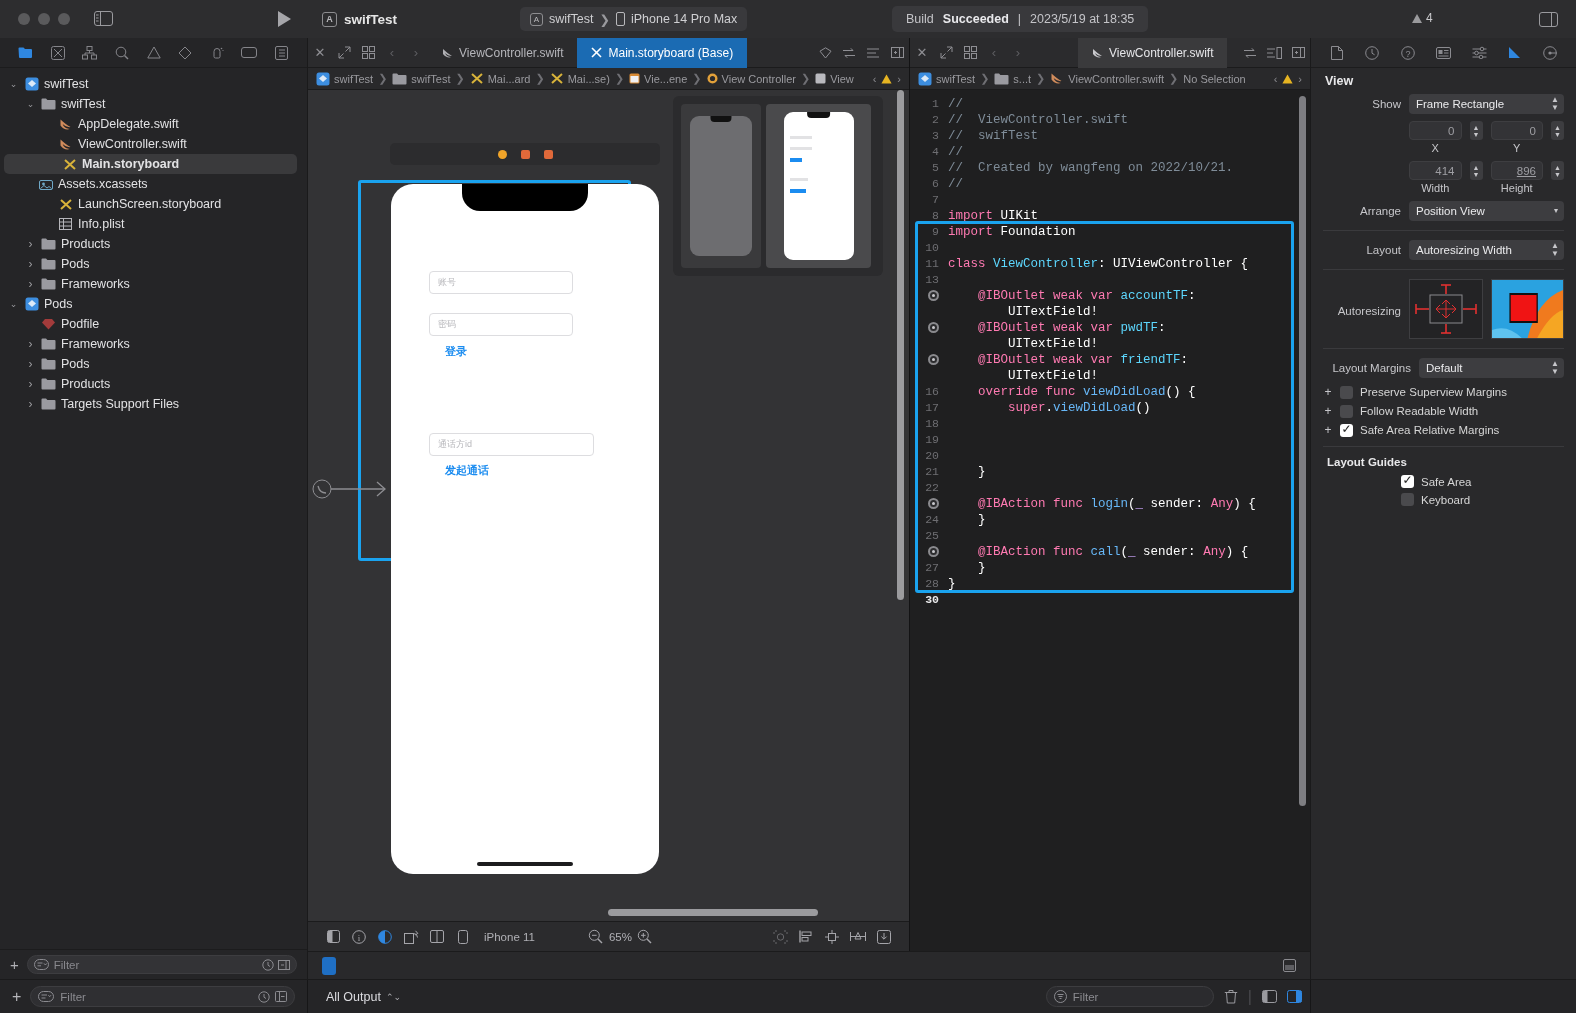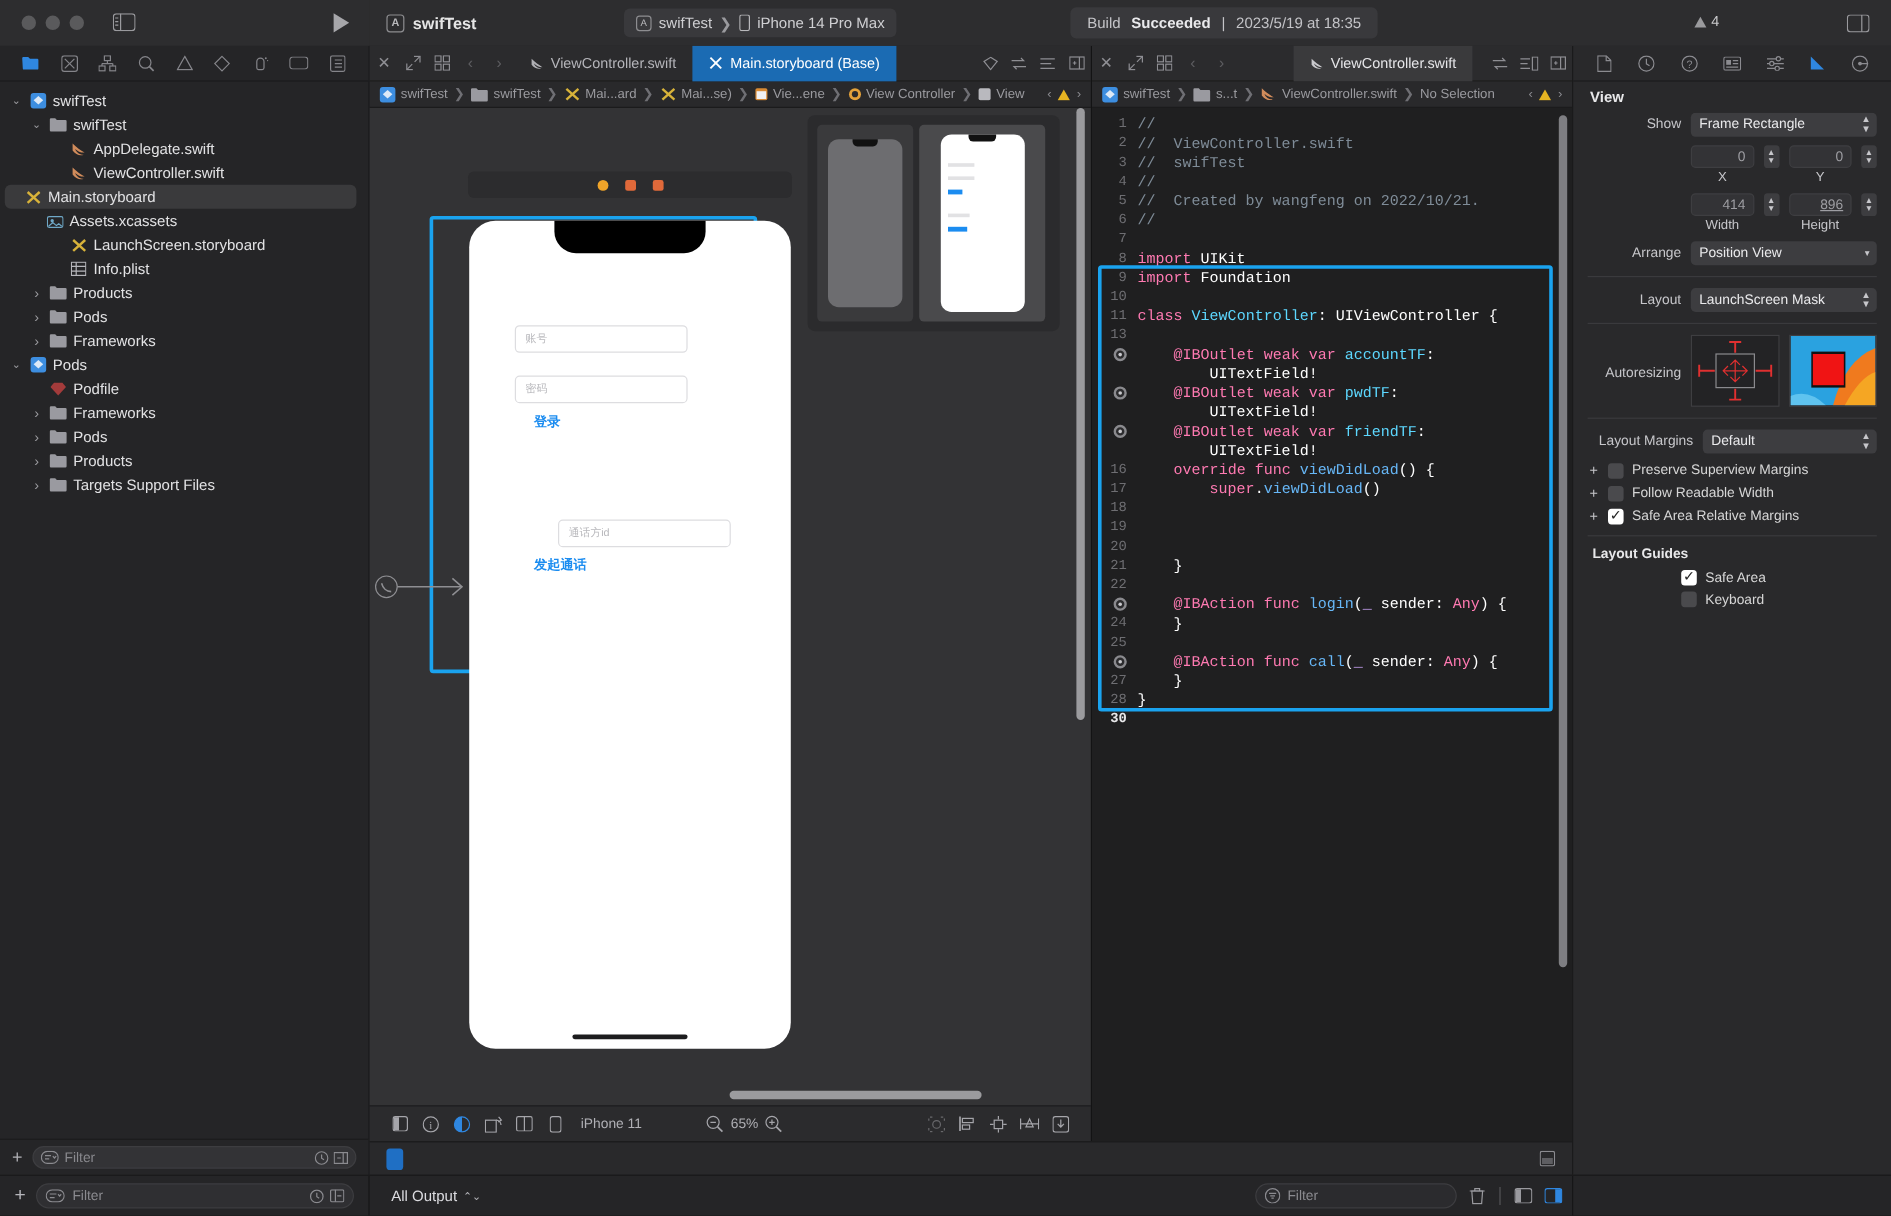--- a/index.html
+++ b/index.html
@@ -301,21 +301,21 @@
           </div>
           <div class="row" style="padding-left: 42px;">
             <span class="chev"></span>
             <span class="ic">
               <svg width="14" height="13" viewBox="0 0 14 13">
                 <path d="M1.5 1.5c3.4 3.4 6.6 5.6 10 7.6-3.2 0.2-5.6-0.8-7.8-3 1 3.4 4.4 4.8 7 4.8-2.4 1.2-6.8 0.3-9.2-3.4z" fill="#d08b5b"></path>
               </svg>
             </span>
             <span>ViewController.swift</span>
           </div>
-          <div class="row sel" style="">
+          <div class="row sel" style="padding-left: 42px; font-weight: bold;">
             <span class="chev"></span>
             <span class="ic">
               <svg width="14" height="13" viewBox="0 0 14 13">
                 <line x1="2" y1="2" x2="12" y2="11" stroke="#d8b33a" stroke-width="2"></line>
                 <line x1="12" y1="2" x2="2" y2="11" stroke="#d8b33a" stroke-width="2"></line>
               </svg>
             </span>
             <span>Main.storyboard</span>
           </div>
           <div class="row" style="padding-left: 22px;">
@@ -633,21 +633,21 @@
 
             <div class="phone-body" style="left:83px; top:94px; width:268px; height:690px;">
               <div class="notch" style="left:50%; transform:translateX(-50%); top:0; width:126px; height:27px;"></div>
               <div class="field" style="left:38px; top:87px; width:144px; height:23px;">
                 <span>账号</span>
               </div>
               <div class="field" style="left:38px; top:129px; width:144px; height:23px;">
                 <span>密码</span>
               </div>
               <div class="lbl-btn" style="left:54px; top:160px;">登录</div>
-              <div class="field" style="left:38px; top:249px; width:144px; height:23px;margin-left:36px;">
+              <div class="field" style="left:38px; top:249px; width:165px; height:23px;">
                 <span>通话方id</span>
               </div>
               <div class="lbl-btn" style="left:54px; top:279px;">发起通话</div>
               <div class="home-ind" style="left:50%; transform:translateX(-50%); bottom:8px; width:96px;"></div>
             </div>
 
             <div class="entry-arrow" style="left:3px; top:388px;">
               <svg width="80" height="22" viewBox="0 0 80 22">
                 <circle cx="11" cy="11" r="9" fill="none" stroke="#8e8e92"></circle>
                 <path d="M7 8c1 4 4 7 8 7" fill="none" stroke="#8e8e92" stroke-width="1.3"></path>
@@ -1105,21 +1105,21 @@
             <span>Position View</span>
             <span class="arrows" style="right:6px;">▾</span>
           </span>
         </div>
 
         <div class="divider"></div>
 
         <div class="frm">
           <span class="frm-lbl">Layout</span>
           <span class="popup">
-            <span>LaunchScreen Mask</span>
+            <span>Autoresizing Width</span>
             <span class="arrows">▲<br>▼</span>
           </span>
         </div>
 
         <div class="divider"></div>
 
         <div class="frm" style="align-items:center;">
           <span class="frm-lbl" style="padding-top:4px;">Autoresizing</span>
           <span class="auto-box">
             <svg width="72" height="58" viewBox="0 0 72 58">

